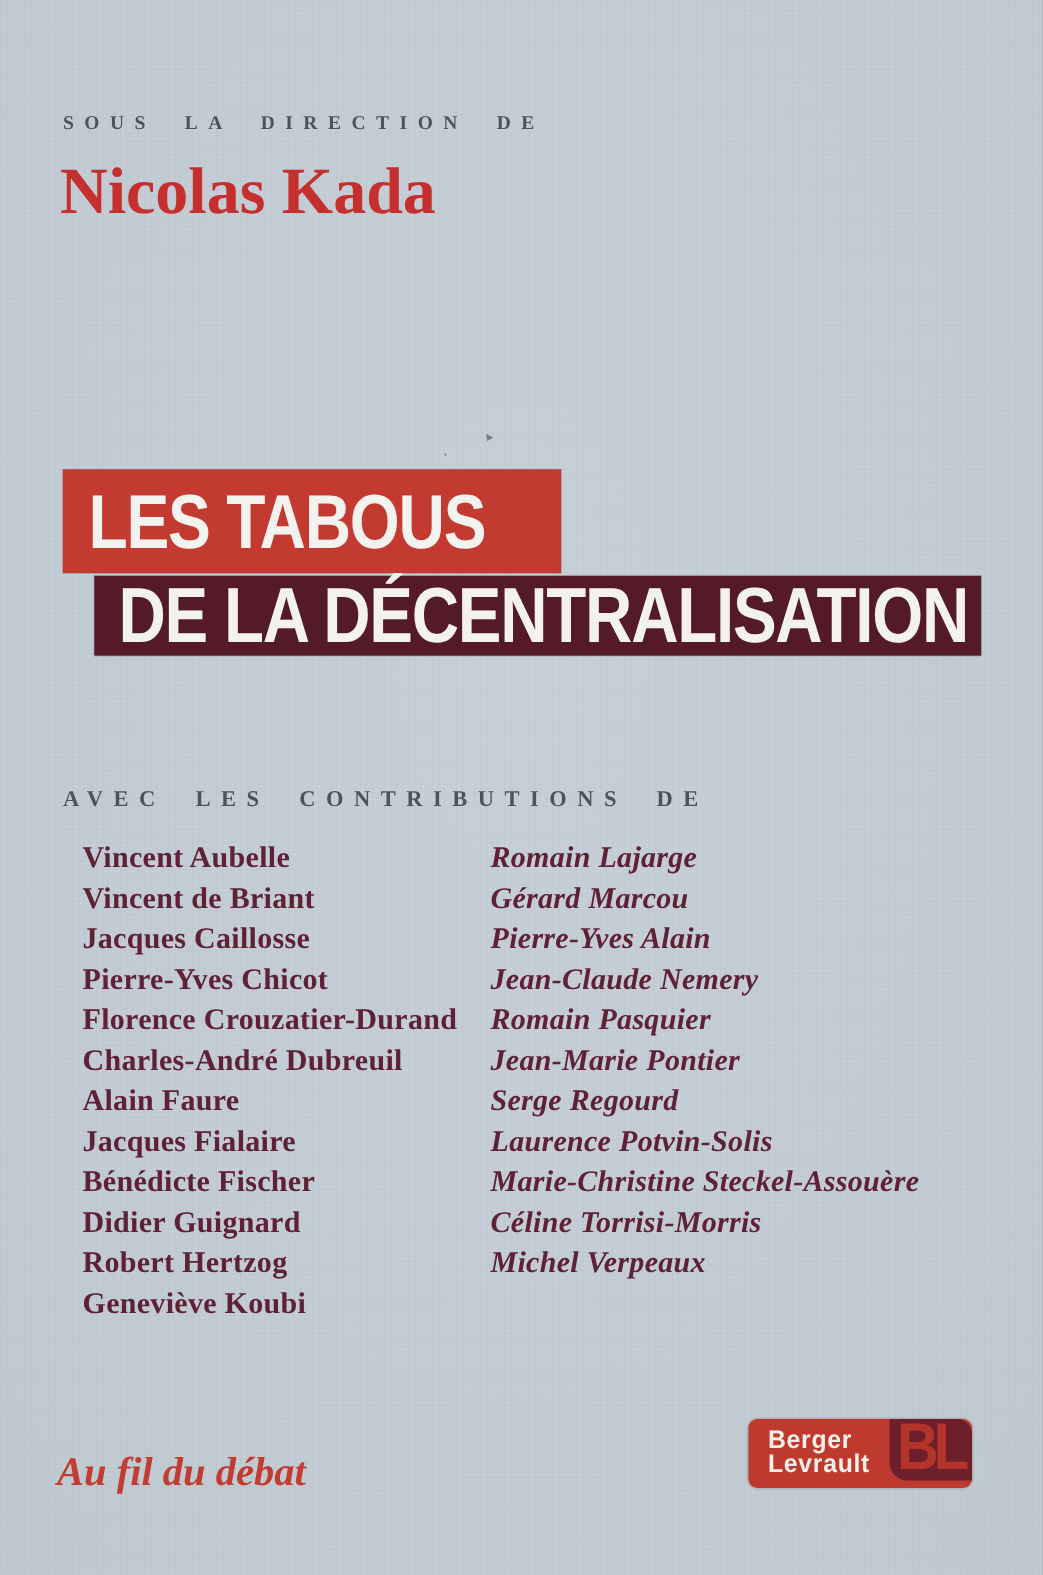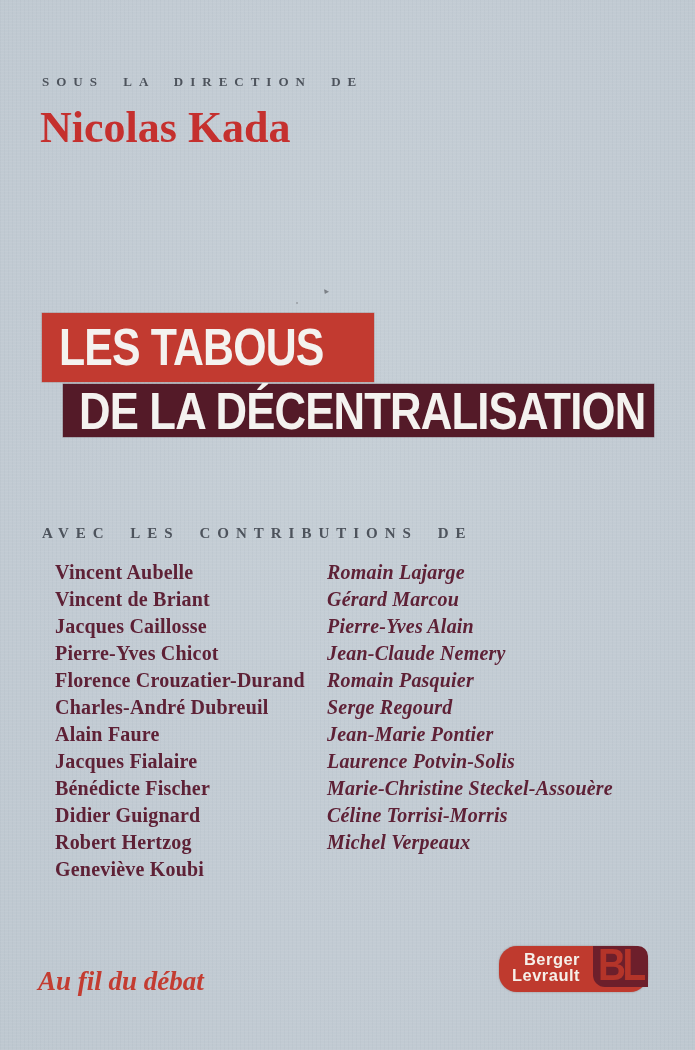--- a/index.html
+++ b/index.html
@@ -57,23 +57,22 @@
   .names-col .name{height:27px;line-height:27px;letter-spacing:0.2px;}
   .col-left{left:40px;width:285px;margin-left:15px;}
   .col-right{left:327px;width:350px;font-style:italic;}
   
   .series-title{
     position:absolute;left:38px;top:966px;
     font-size:27px;font-weight:bold;font-style:italic;color:#c33c31;
   }
   .publisher-logo{
     position:absolute;left:499px;top:946px;width:149px;height:46px;
-    background:#bf3a2e;border-radius:18px;
+    background:#bf3a2e;border-radius:6px;
     box-shadow:0 0 2px rgba(80,30,25,.4);
-    text-align:right;
   }
   .publisher-name{
     position:absolute;left:13px;top:6px;
     font-family:"Liberation Sans", sans-serif;
     font-weight:bold;color:#f5efe9;
     font-size:17px;line-height:16px;letter-spacing:0.5px;
     transform:scaleX(0.97);transform-origin:left top;
   }
   .publisher-monogram-box{
     position:absolute;right:0;top:0;width:55px;height:41px;
@@ -125,22 +124,22 @@
       <div class="name">Robert Hertzog</div>
       <div class="name">Geneviève Koubi</div>
     </div>
 
   <div class="names-col col-right">
       <div class="name">Romain Lajarge</div>
       <div class="name">Gérard Marcou</div>
       <div class="name">Pierre-Yves Alain</div>
       <div class="name">Jean-Claude Nemery</div>
       <div class="name">Romain Pasquier</div>
+      <div class="name">Jean-Marie Pontier</div>
       <div class="name">Serge Regourd</div>
-      <div class="name">Jean-Marie Pontier</div>
       <div class="name">Laurence Potvin-Solis</div>
       <div class="name">Marie-Christine Steckel-Assouère</div>
       <div class="name">Céline Torrisi-Morris</div>
       <div class="name">Michel Verpeaux</div>
     </div>
 
   <div class="series-title">Au fil du débat</div>
 
   <div class="publisher-logo">
     <div class="publisher-name">

